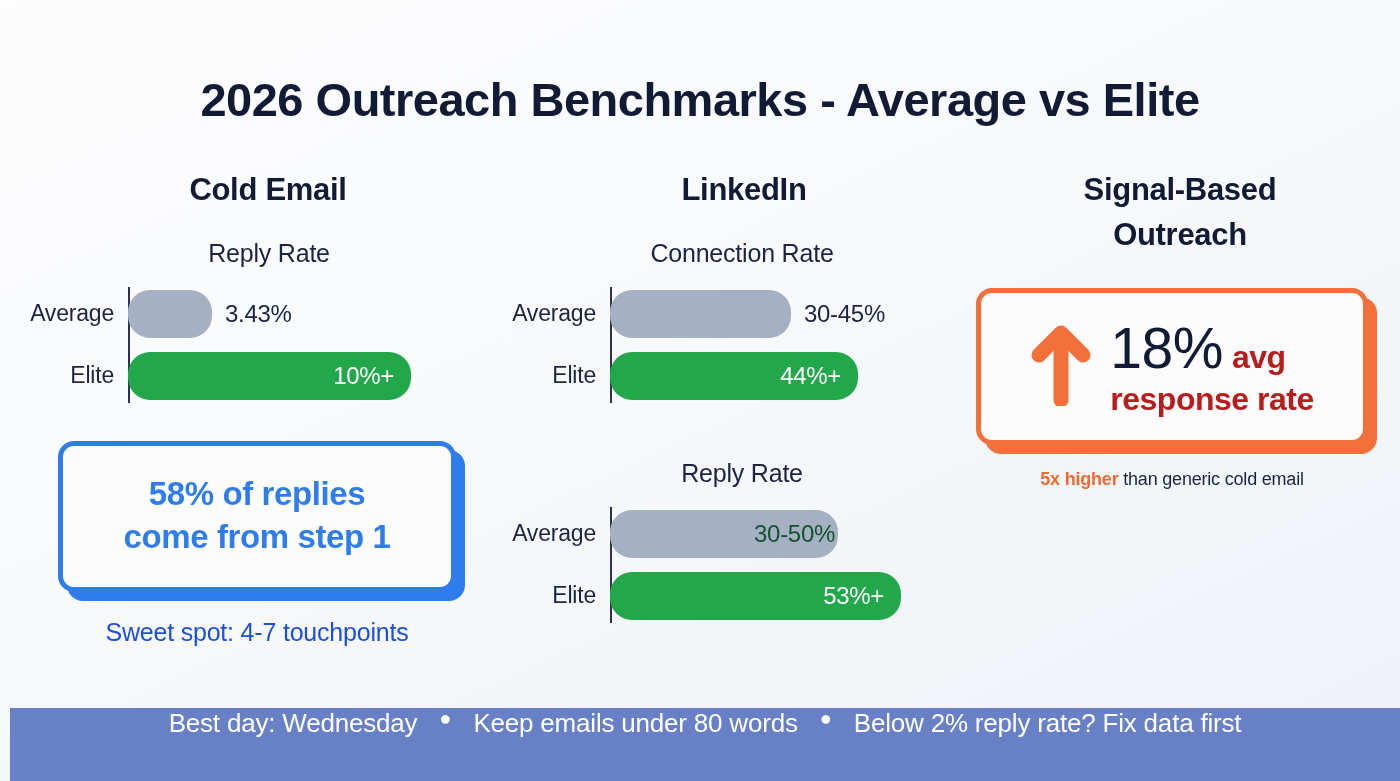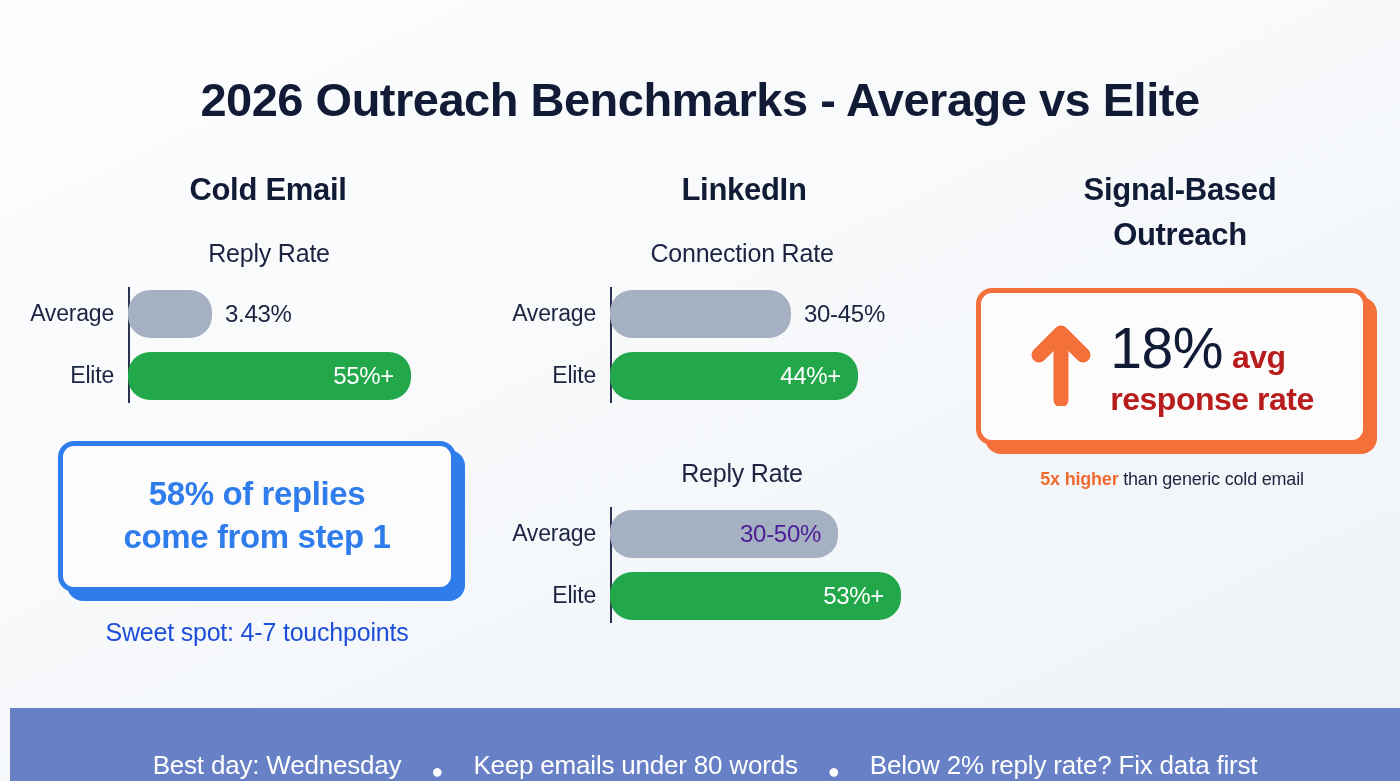--- a/index.html
+++ b/index.html
@@ -96,21 +96,21 @@
   .bar.green { background:#22a84b; }
 
   .bar-val {
     position:absolute;
     font-size:24px;
     letter-spacing:-0.3px;
     white-space:nowrap;
   }
   .bar-val.outside { left:calc(100% + 13px); color:#1b2440; }
   .bar-val.inside-light { right:17px; color:#ffffff; }
-  .bar-val.inside-dark  { right:17px; color:#4c1d95; }
+  .bar-val.inside-dark  { right:3px; color:#14532d; }
 
   
   .card {
     border-radius:16px;
     border-style:solid;
     background:#fcfcfd;
     position:relative;
     text-align:center;
   }
   .card-blue {
@@ -181,23 +181,23 @@
   }
   .signal-sub .hi { color:#ef6b31; font-weight:bold; }
 
   
   .footer {
     position:absolute;
     left:10px; right:0; bottom:0;
     height:73px;
     background:#6881c6;
     display:flex;
-    align-items:flex-end;
+    align-items:flex-start;
     justify-content:center;
-    gap:30px;
+    gap:22px;
   }
   .footer-item {
     color:#ffffff;
     font-size:26px;
     letter-spacing:-0.2px;
   }
   .footer-dot {
     color:#ffffff;
     font-size:20px;
     line-height:1;
@@ -223,21 +223,21 @@
         <div class="row">
           <div class="cat-label" style="width:110px">Average</div>
           <div class="bar gray" style="width:84px">
             <span class="bar-val outside">3.43%</span>
           </div>
         </div>
 
         <div class="row">
           <div class="cat-label" style="width:110px">Elite</div>
           <div class="bar green" style="width:283px">
-            <span class="bar-val inside-light">55%+</span>
+            <span class="bar-val inside-light">10%+</span>
           </div>
         </div>
       </div>
     </div>
 
     <div class="card card-blue">
       <div class="card-text">58% of replies</div>
       <div class="card-text">come from step 1</div>
     </div>
 

